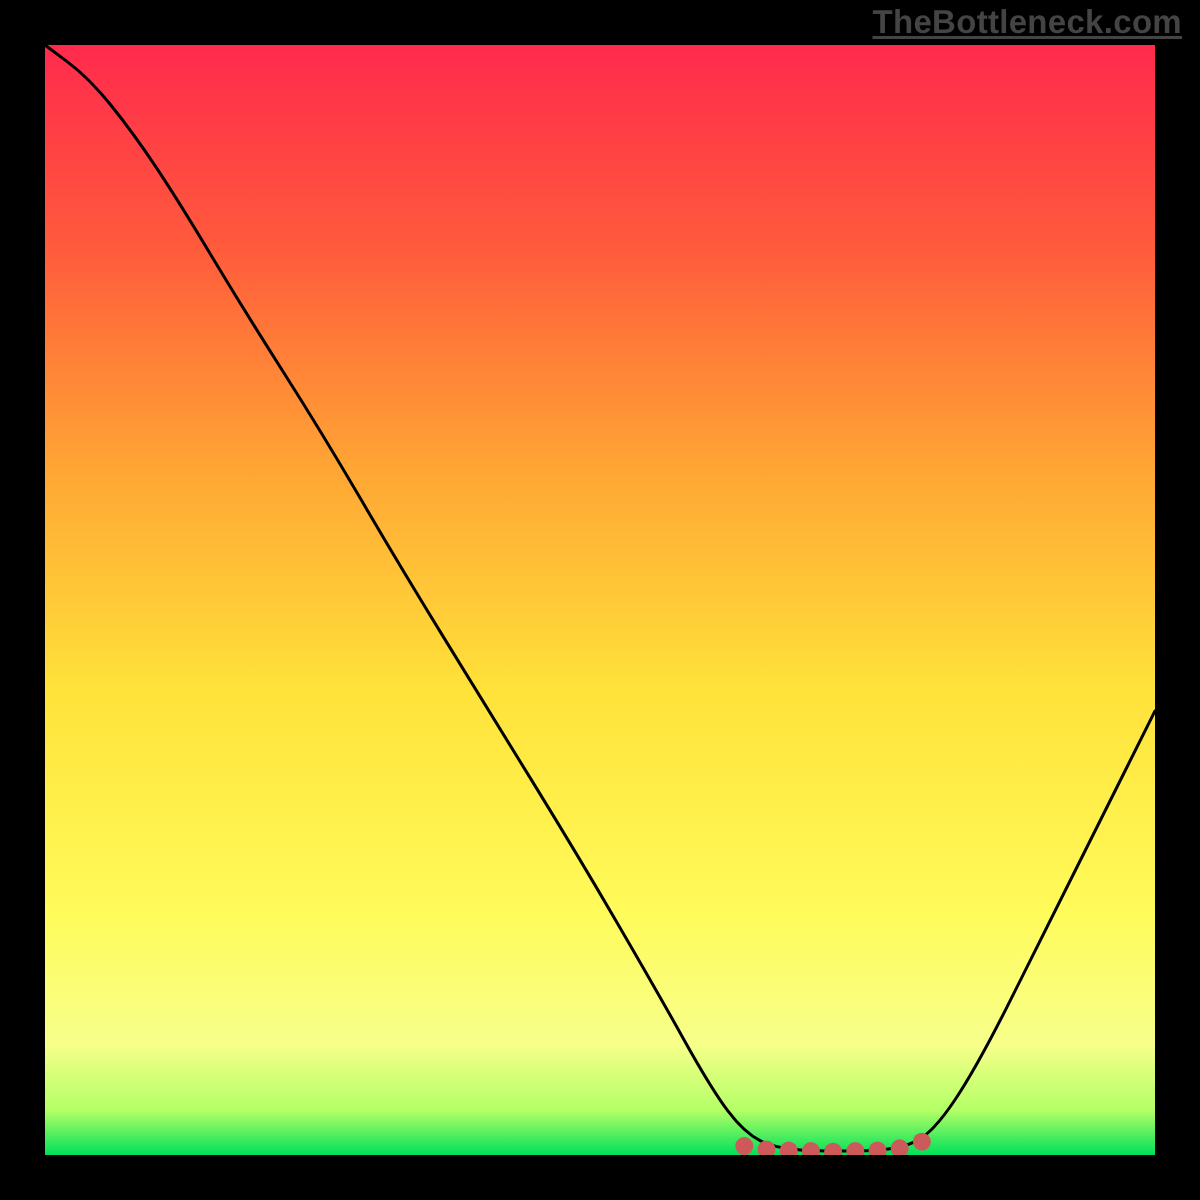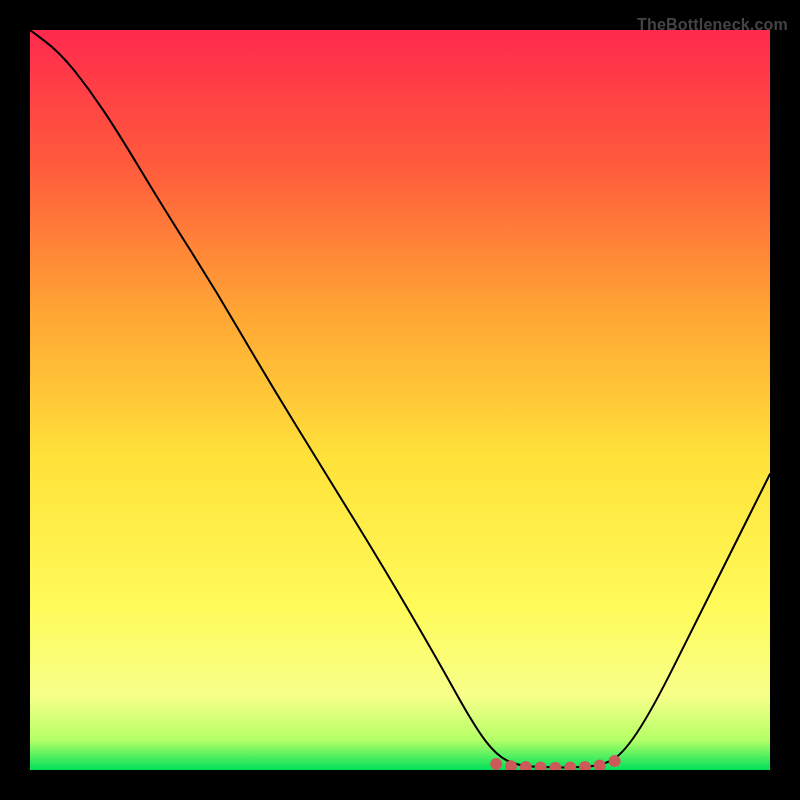--- a/index.html
+++ b/index.html
@@ -12,27 +12,28 @@
     font-family: Arial, Helvetica, sans-serif;
   }
   .frame {
     position: relative;
     width: 800px;
     height: 800px;
     background: #000;
   }
   .watermark {
     position: absolute;
-    top: 16px;
+    top: 2px;
     right: 12px;
     color: #444;
-    font-size: 16px;
+    font-size: 22px;
     font-weight: 600;
     letter-spacing: 0.2px;
     z-index: 10;
+    text-decoration: underline;
   }
   .plot-area {
     position: absolute;
     left: 30px;
     top: 30px;
     width: 740px;
     height: 740px;
     overflow: hidden;
     z-index: 1;
   }

